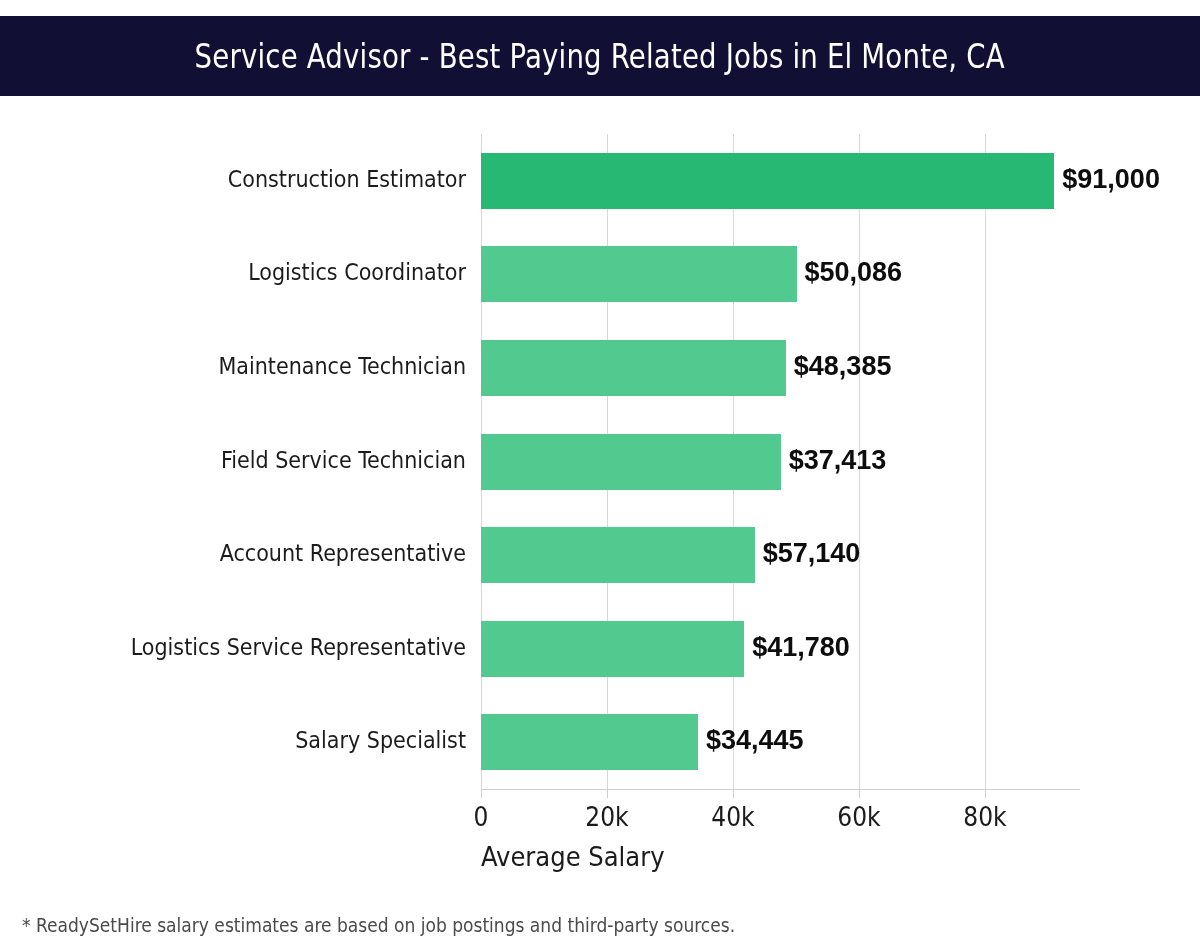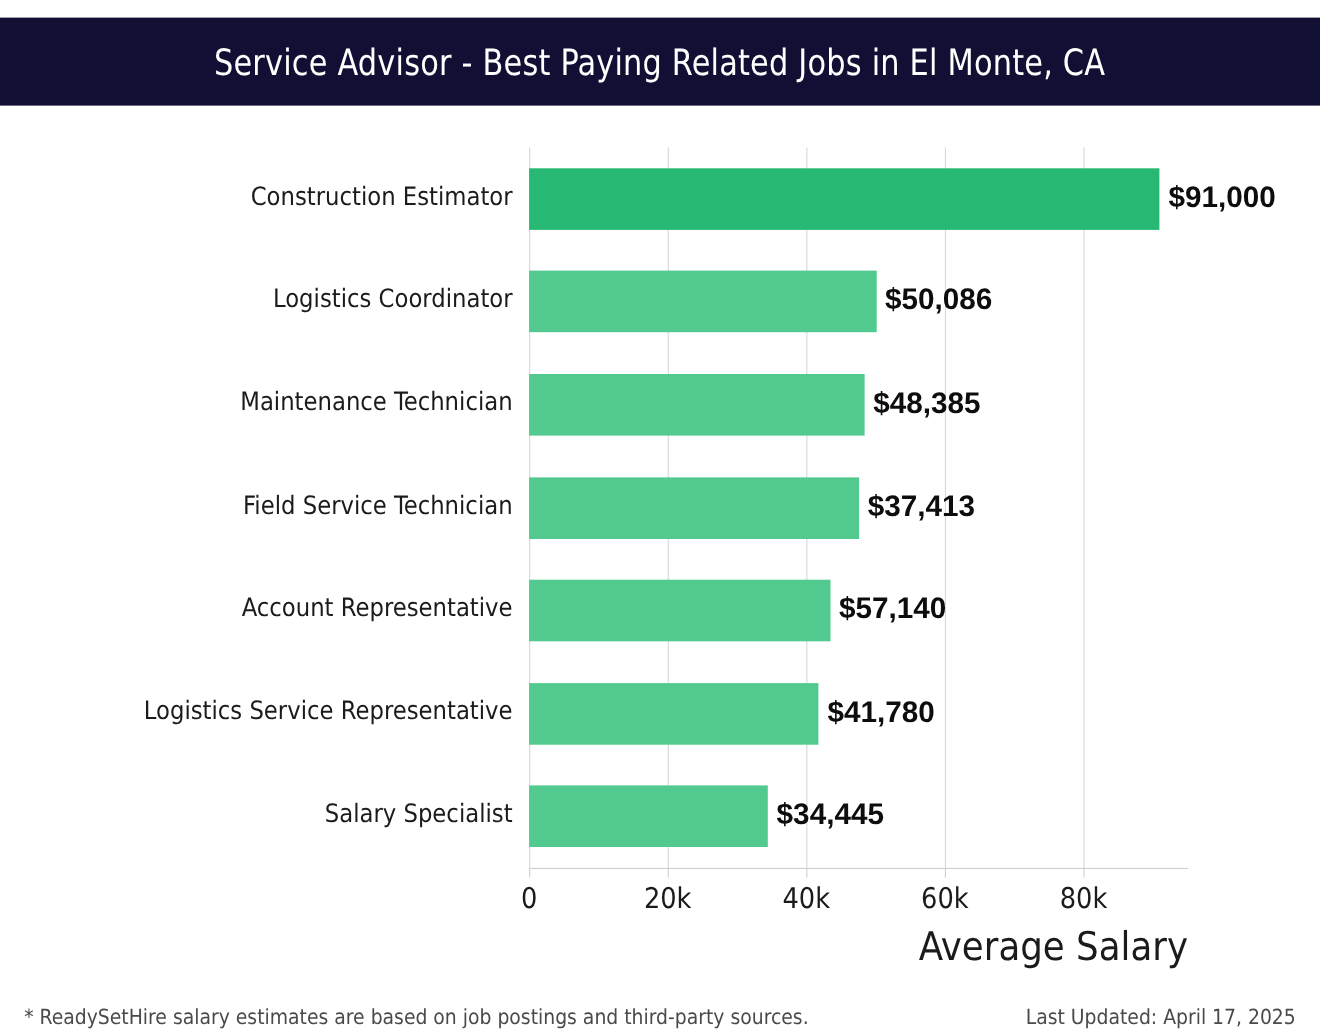--- a/index.html
+++ b/index.html
@@ -115,22 +115,22 @@
     color: #0d0d0d;
     white-space: nowrap;
     font-family: Liberation Sans, sans-serif;
   }
 
   .axis-title {
     position: absolute;
     left: 481px;
     top: 745px;
     width: 599px;
-    text-align: right;
-    font-size: 36px;
+    text-align: left;
+    font-size: 27px;
     color: #1b1b1b;
     font-family: "DejaVu Sans Condensed", "Liberation Sans Narrow", "Liberation Sans", sans-serif;
   }
 
   
   .footer-note {
     position: absolute;
     left: 22px;
     top: 898px;
     font-size: 19px;
@@ -207,15 +207,14 @@
         <div class="val-label" style="left: 788.773px; top: 348.5px;">$37,413</div>
         <div class="val-label" style="left: 762.748px; top: 442.071px;">$57,140</div>
         <div class="val-label" style="left: 752.214px; top: 535.643px;">$41,780</div>
         <div class="val-label" style="left: 706.004px; top: 629.214px;">$34,445</div>
       </div>
 
     <div class="axis-title">Average Salary</div>
   </div>
 
   <div class="footer-note">* ReadySetHire salary estimates are based on job postings and third-party sources.</div>
-  <div class="footer-updated">Last Updated: April 17, 2025</div>
 
 </div>
 
 </body></html>

